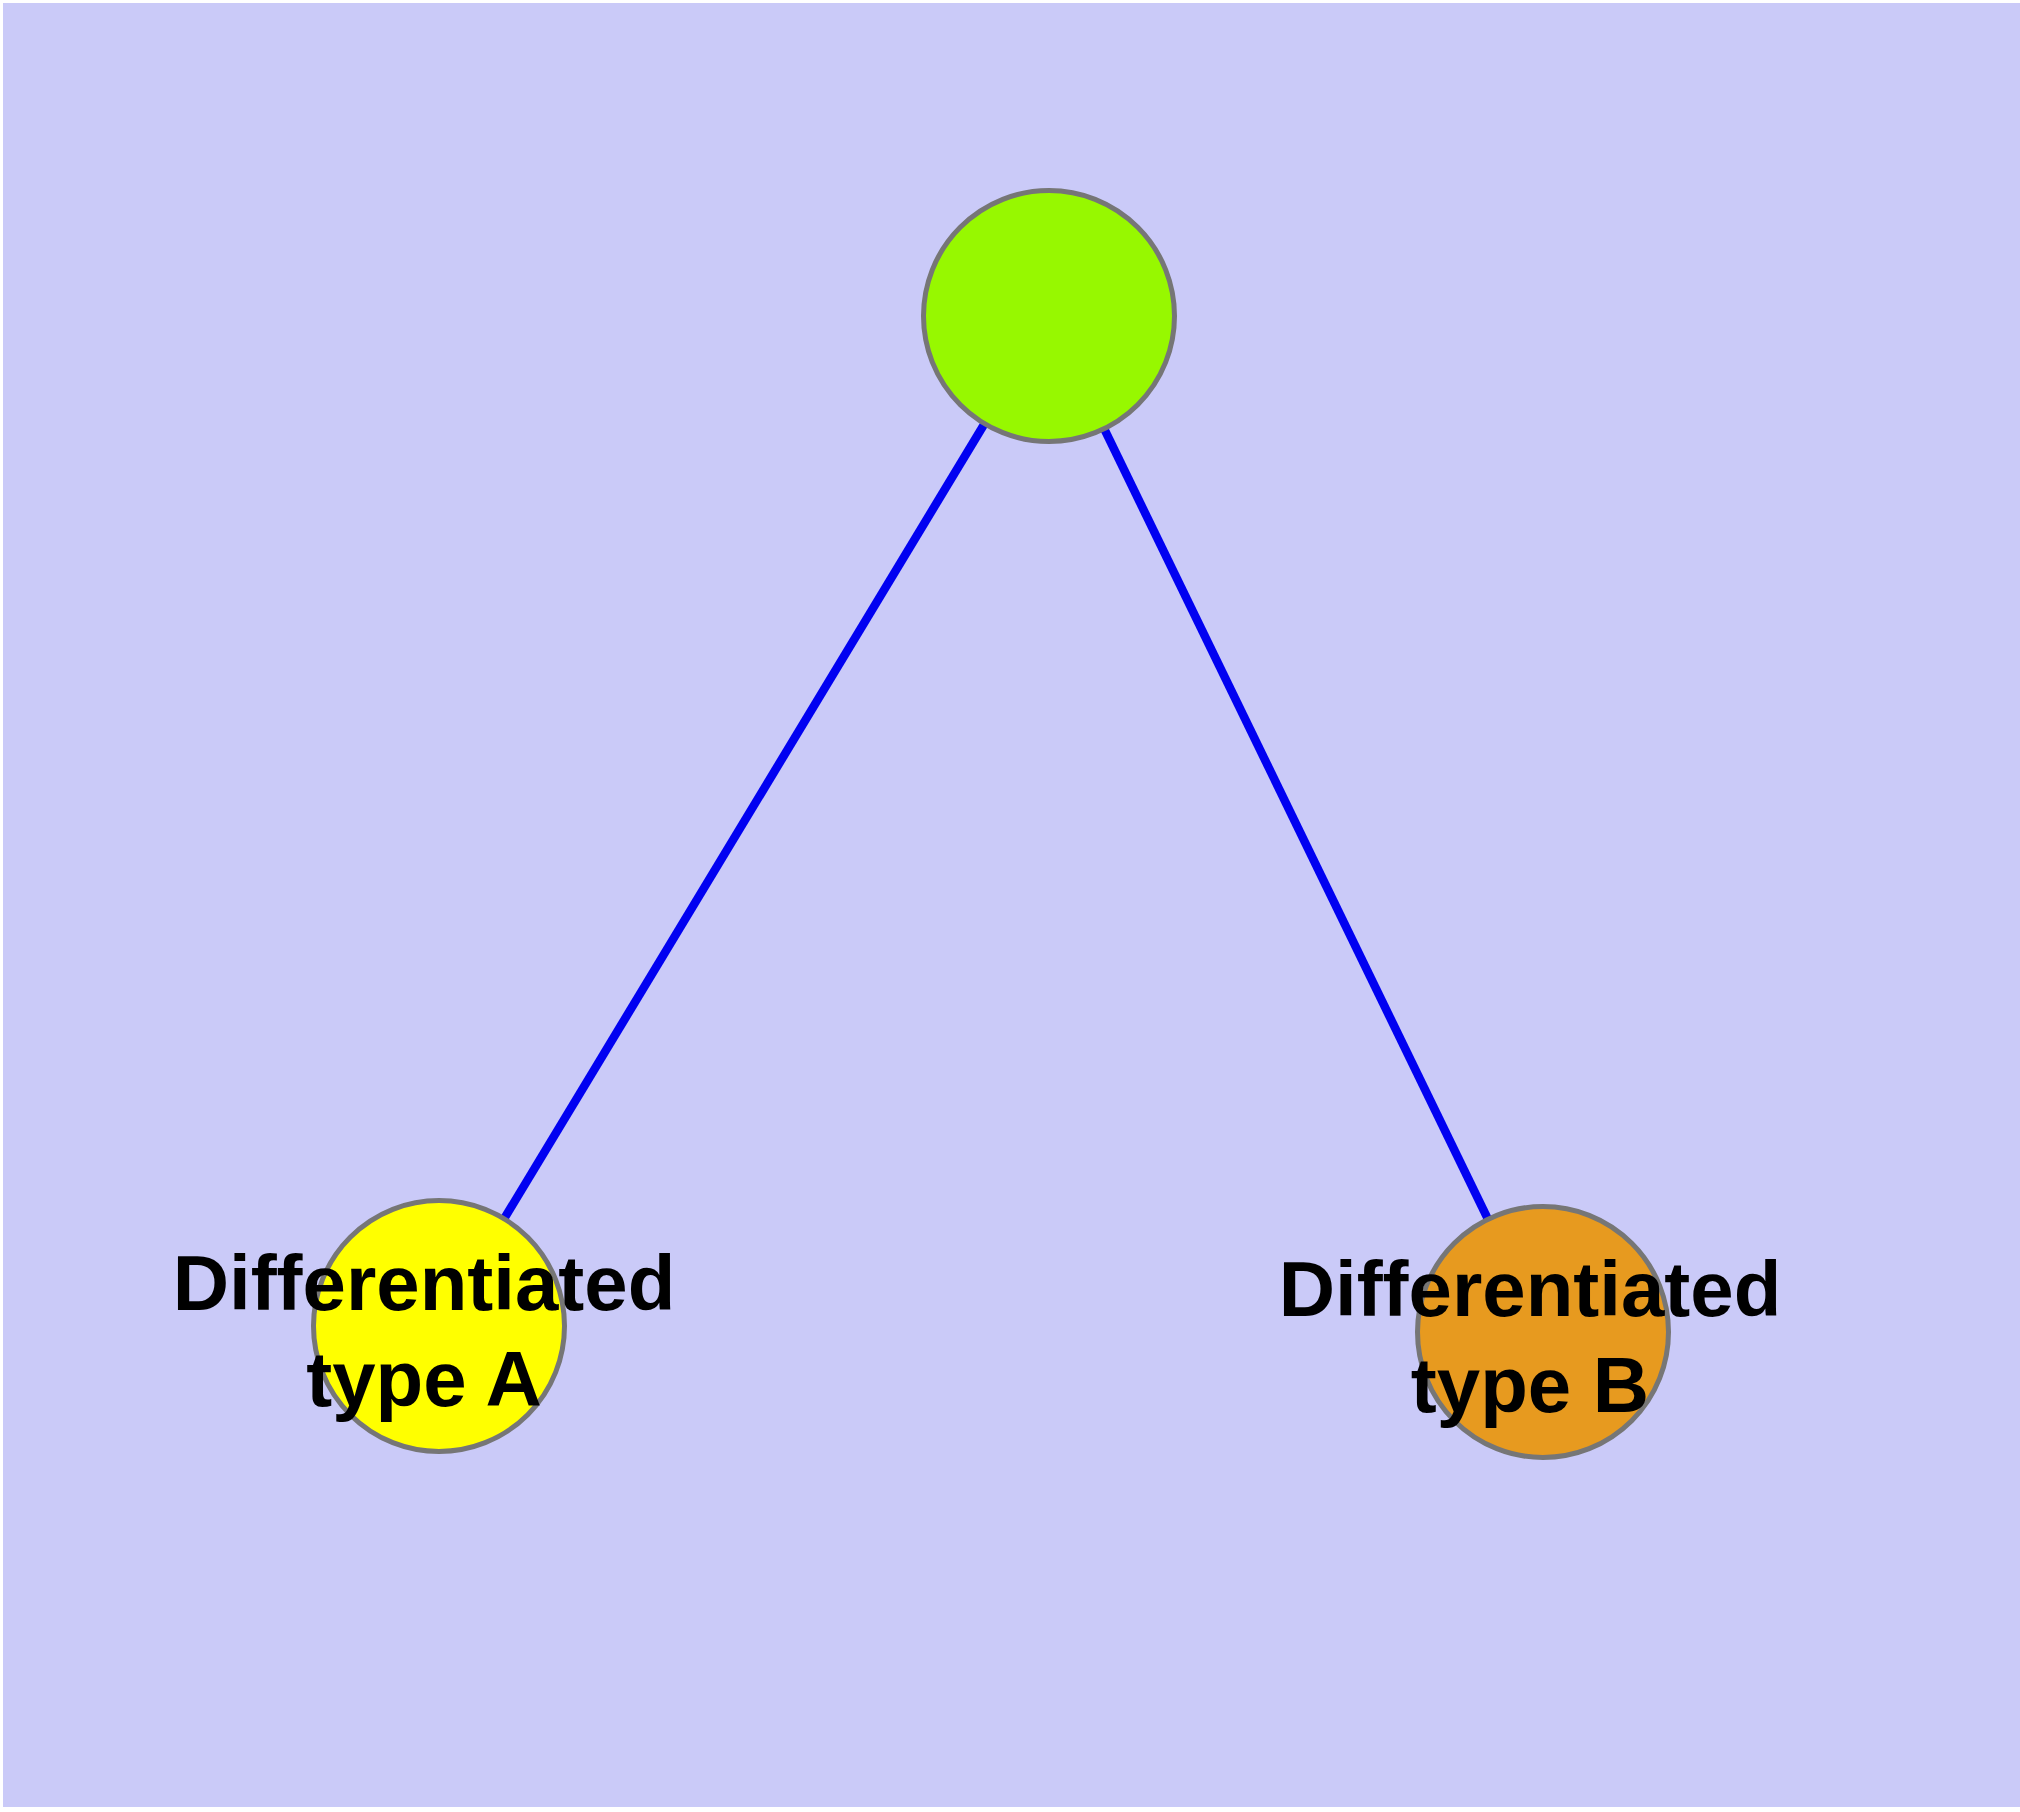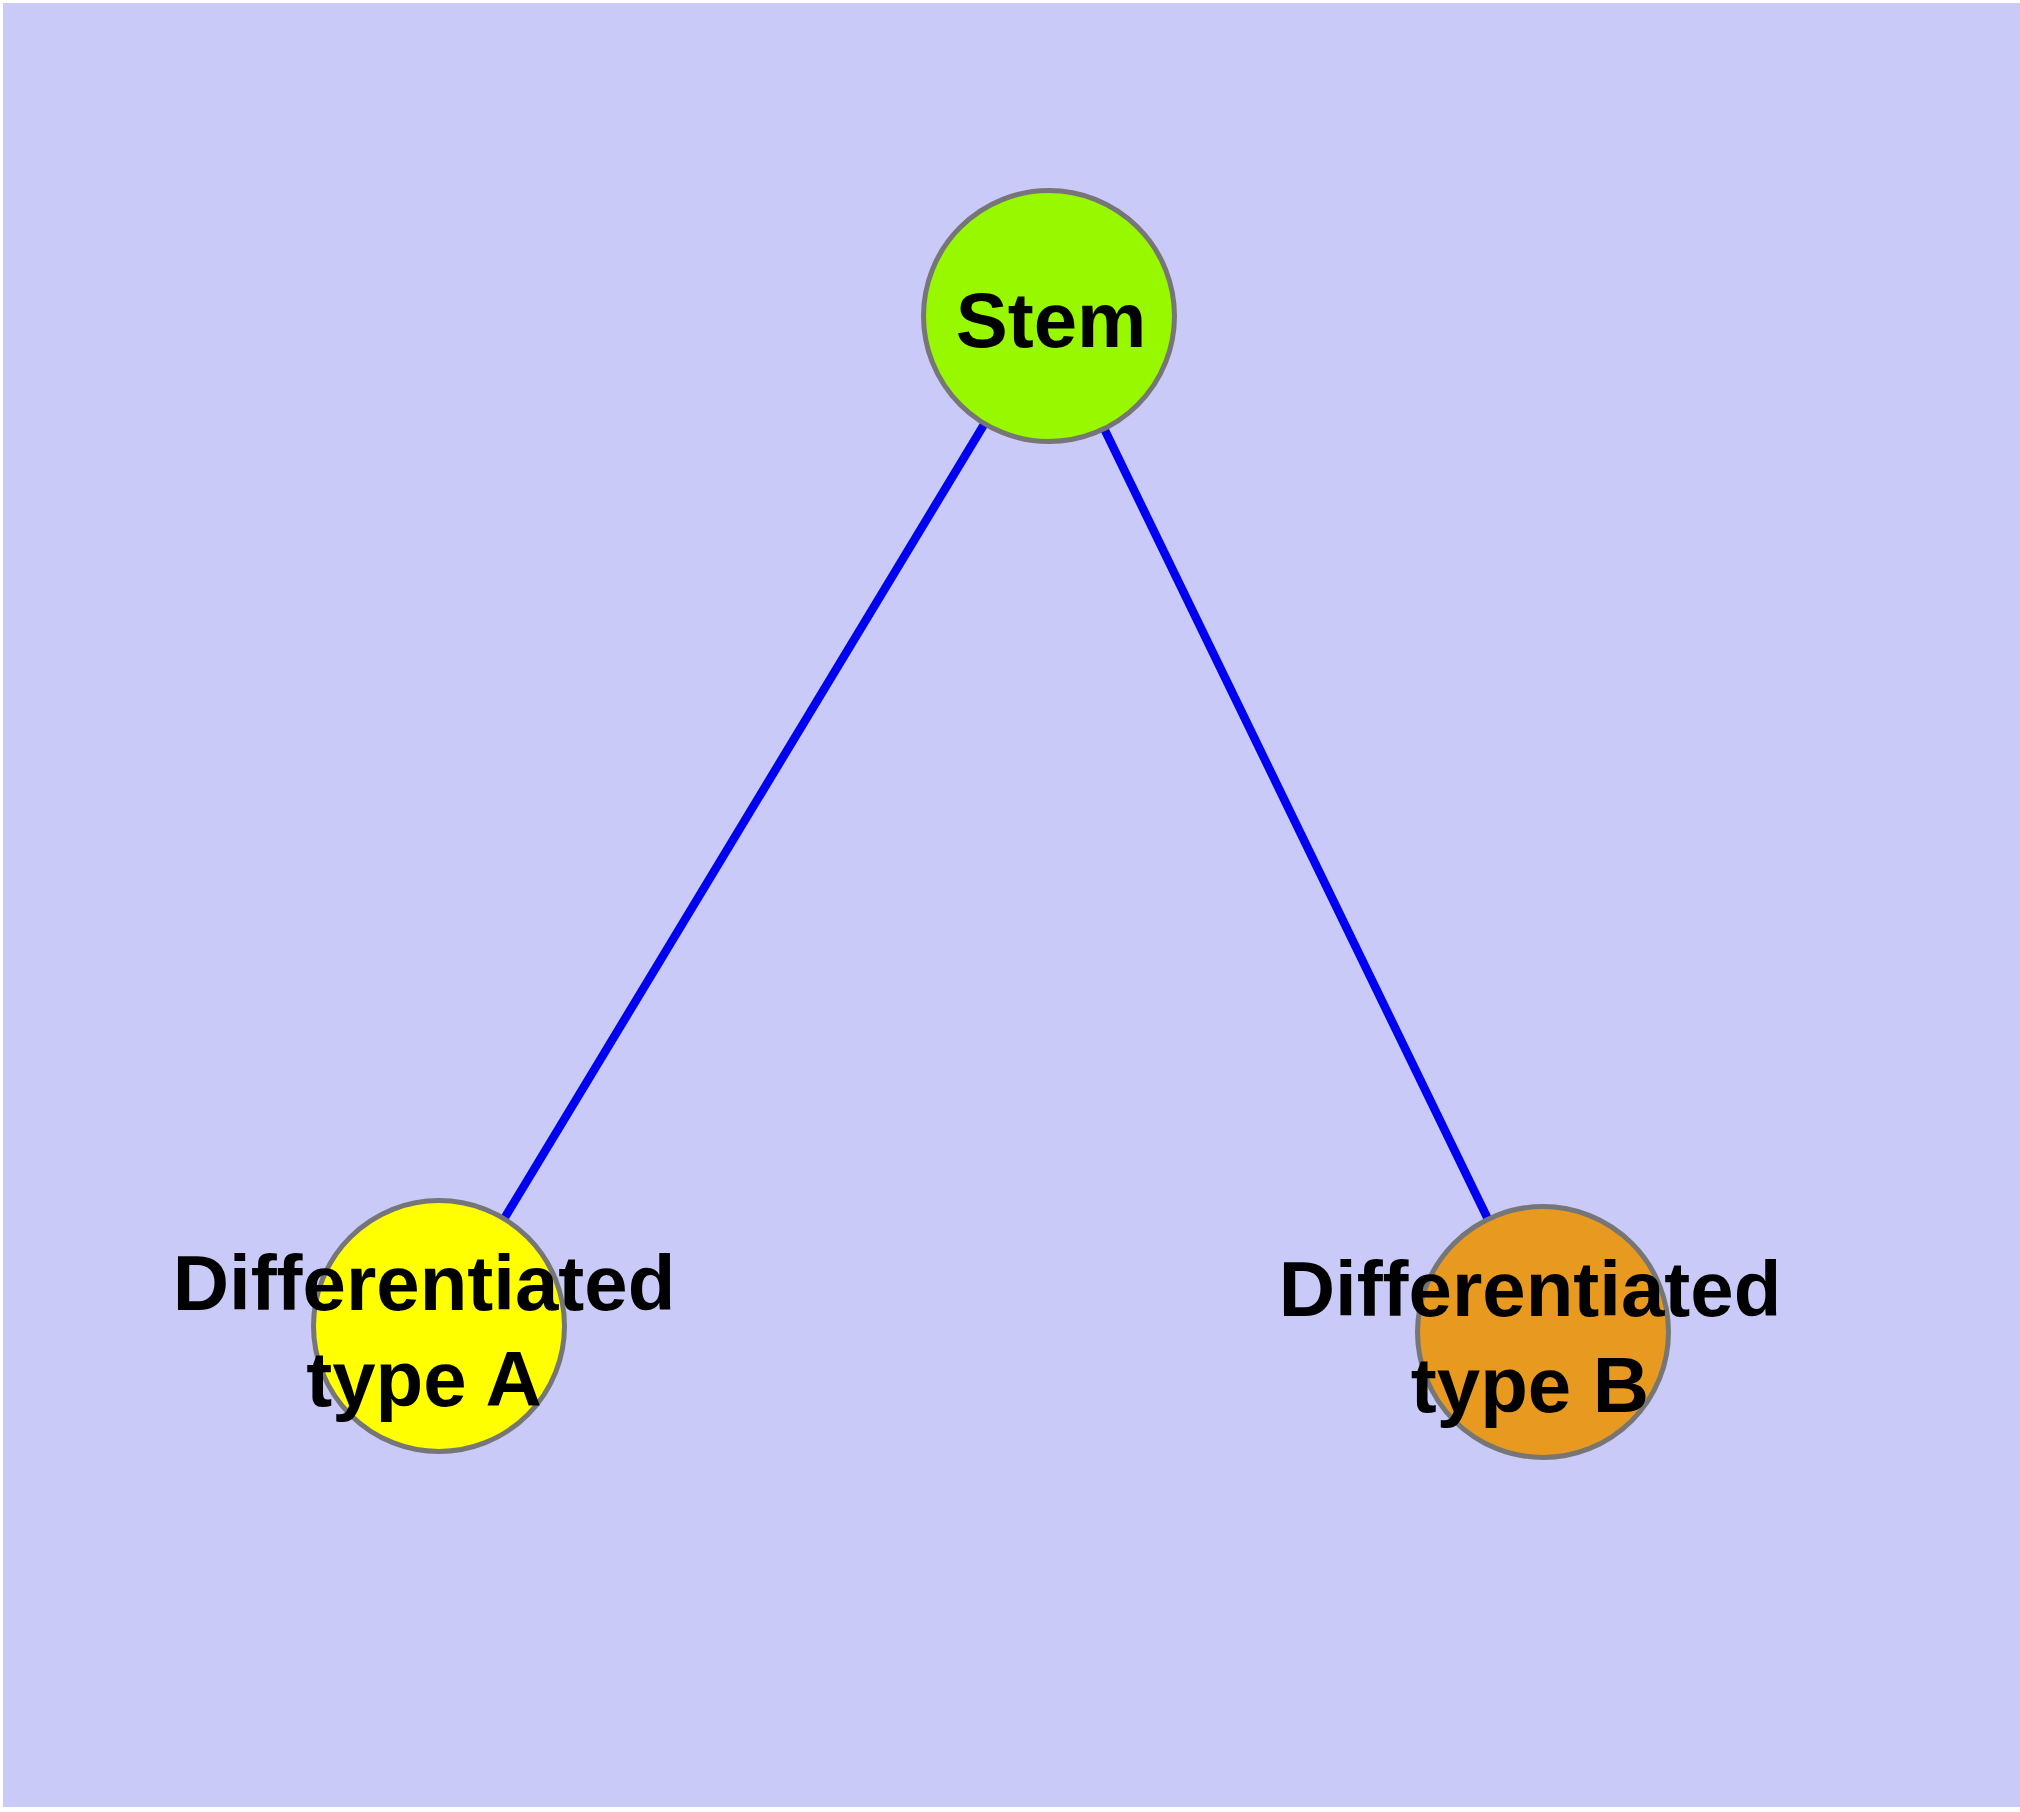--- a/index.html
+++ b/index.html
@@ -76,21 +76,20 @@
     <line class="edge" x1="1238" y1="373" x2="518" y2="1565" style="stroke: rgb(1, 1, 241);"></line>
     <line class="edge" x1="1238" y1="373" x2="1820" y2="1572" style="stroke: rgb(1, 1, 241);"></line>
   </svg>
 
   <div class="node node-stem" style="background-color: rgb(151, 248, 0); border-color: rgb(118, 118, 118);"></div>
 
   <div class="node node-type-a" style="background-color: rgb(255, 255, 0); border-color: rgb(118, 118, 118);"></div>
 
   <div class="node node-type-b" style="background-color: rgb(231, 154, 31); border-color: rgb(118, 118, 118);"></div>
 
-  <div class="node-label label-stem">Stem</div>
 
   <div class="node-label label-type-a">Differentiated
 type A</div>
 
   <div class="node-label label-type-b">Differentiated
 type B</div>
 
 </div>
 
 

